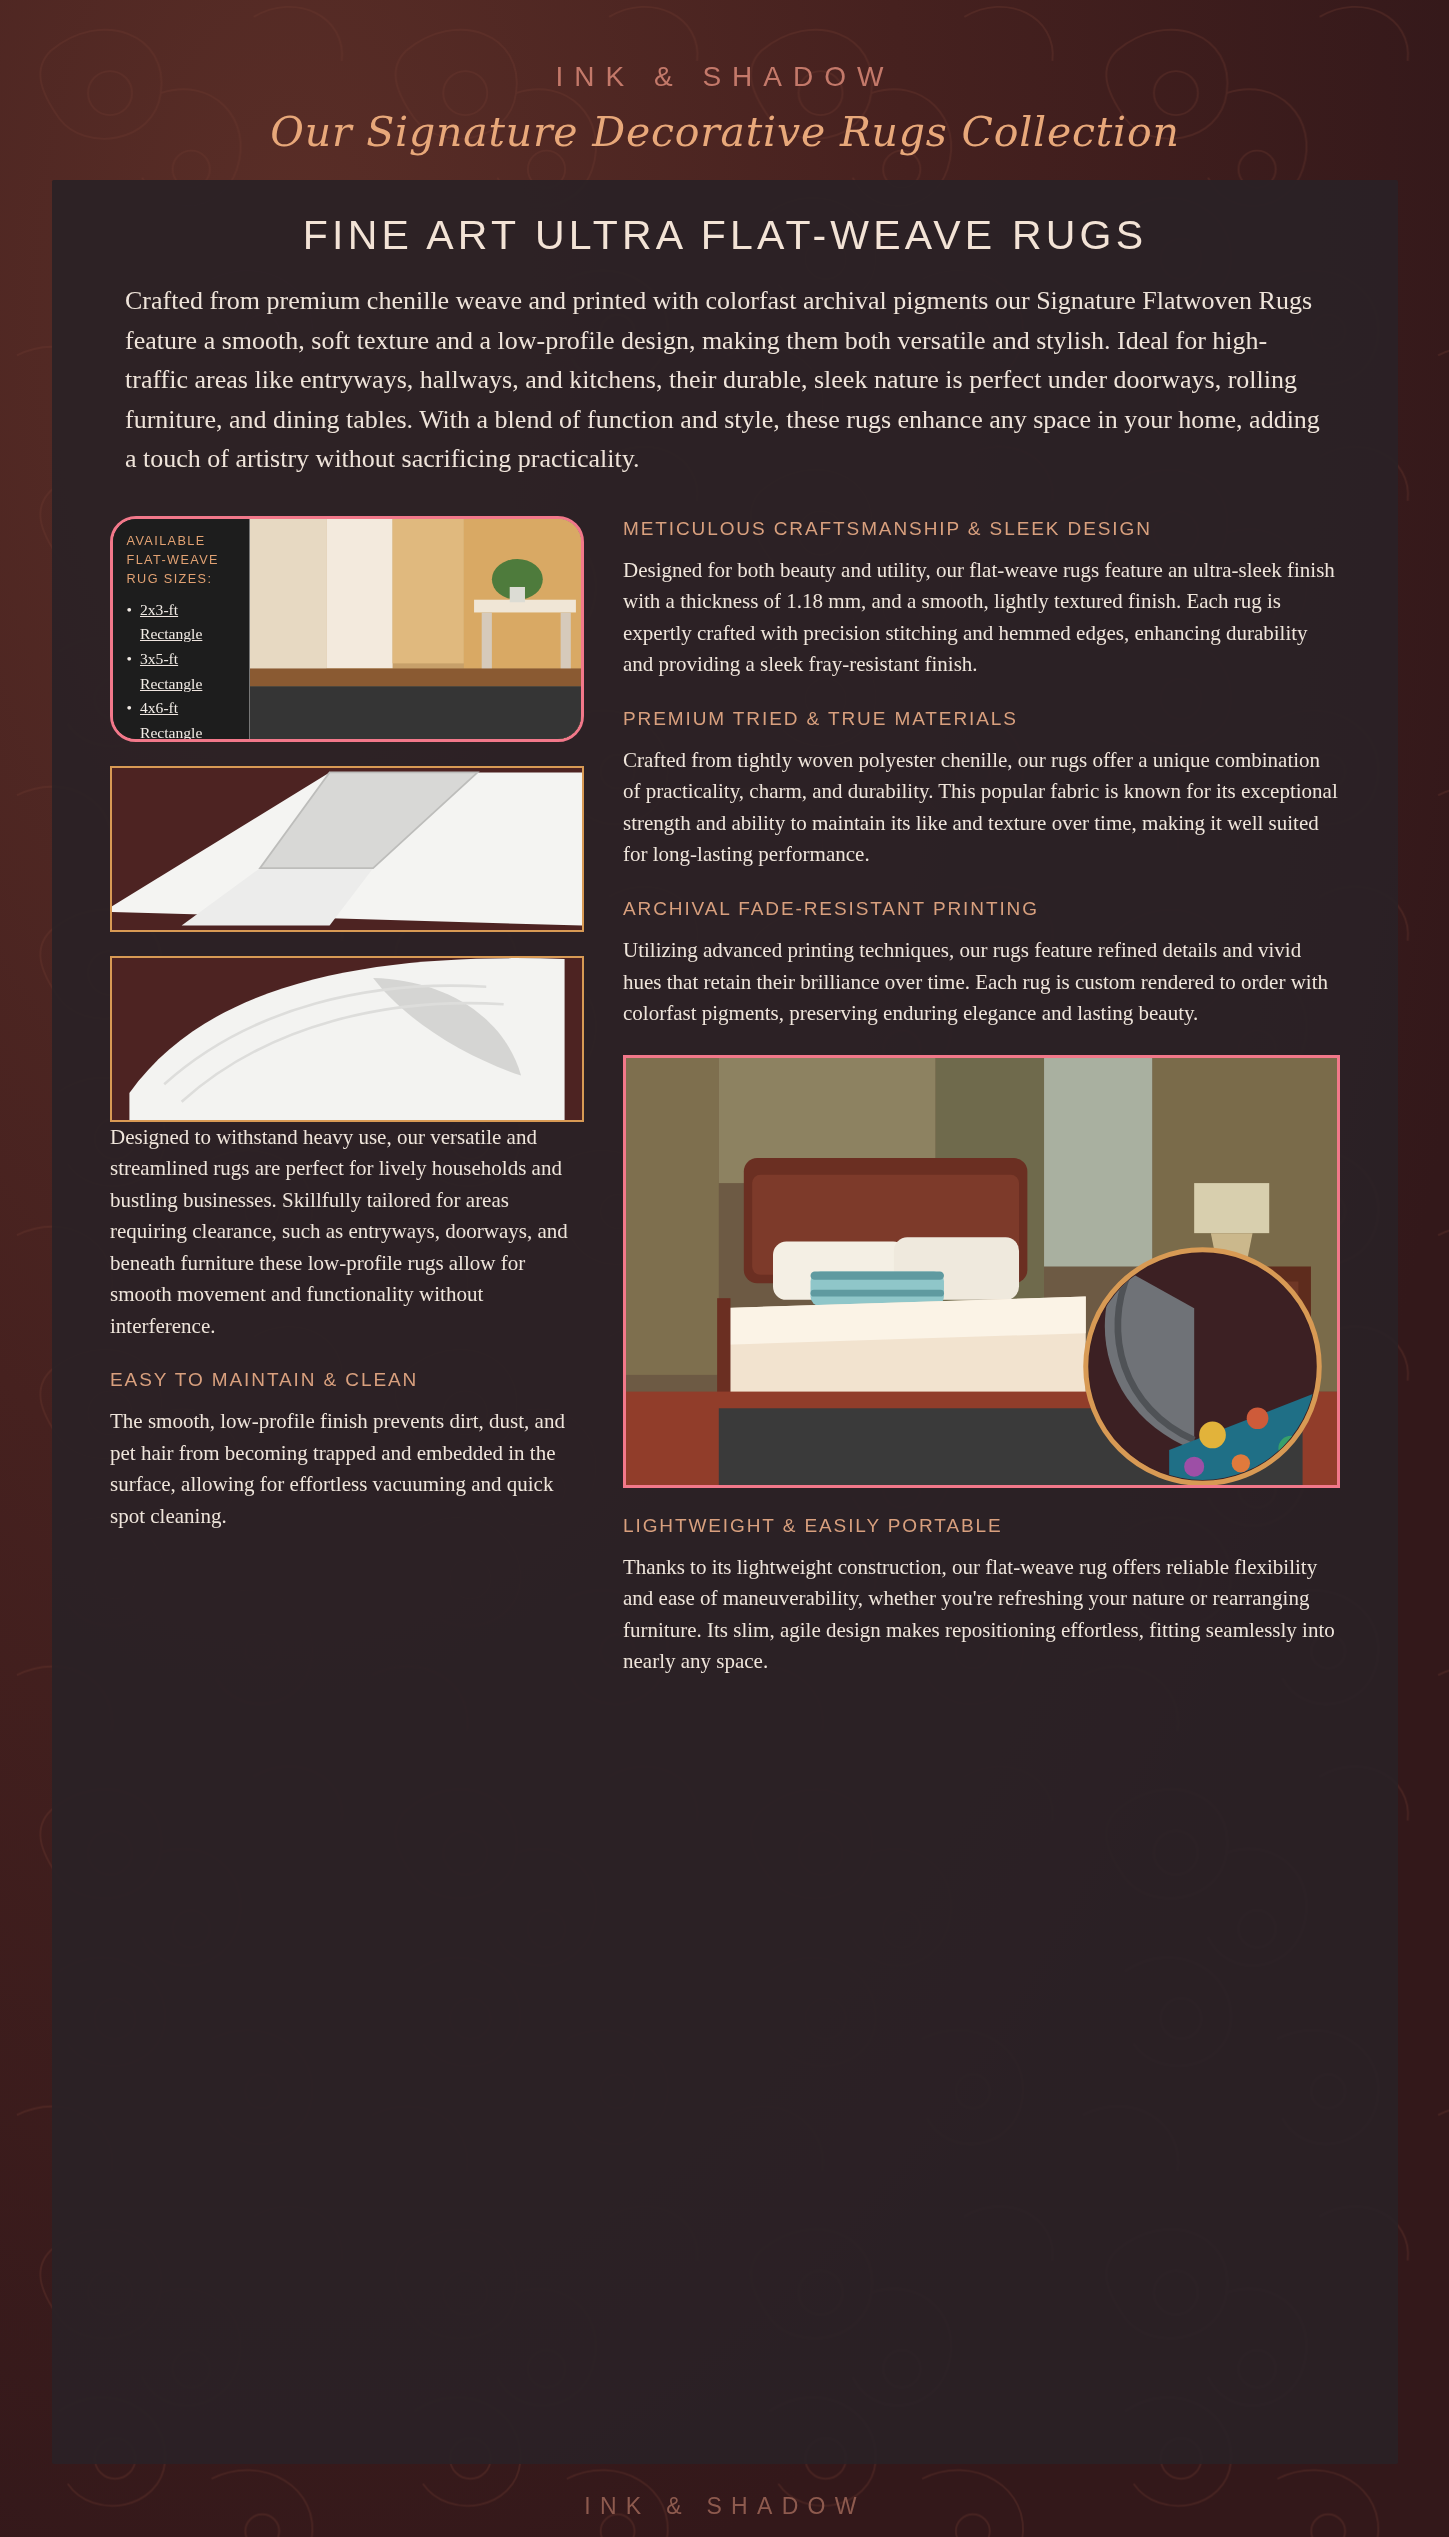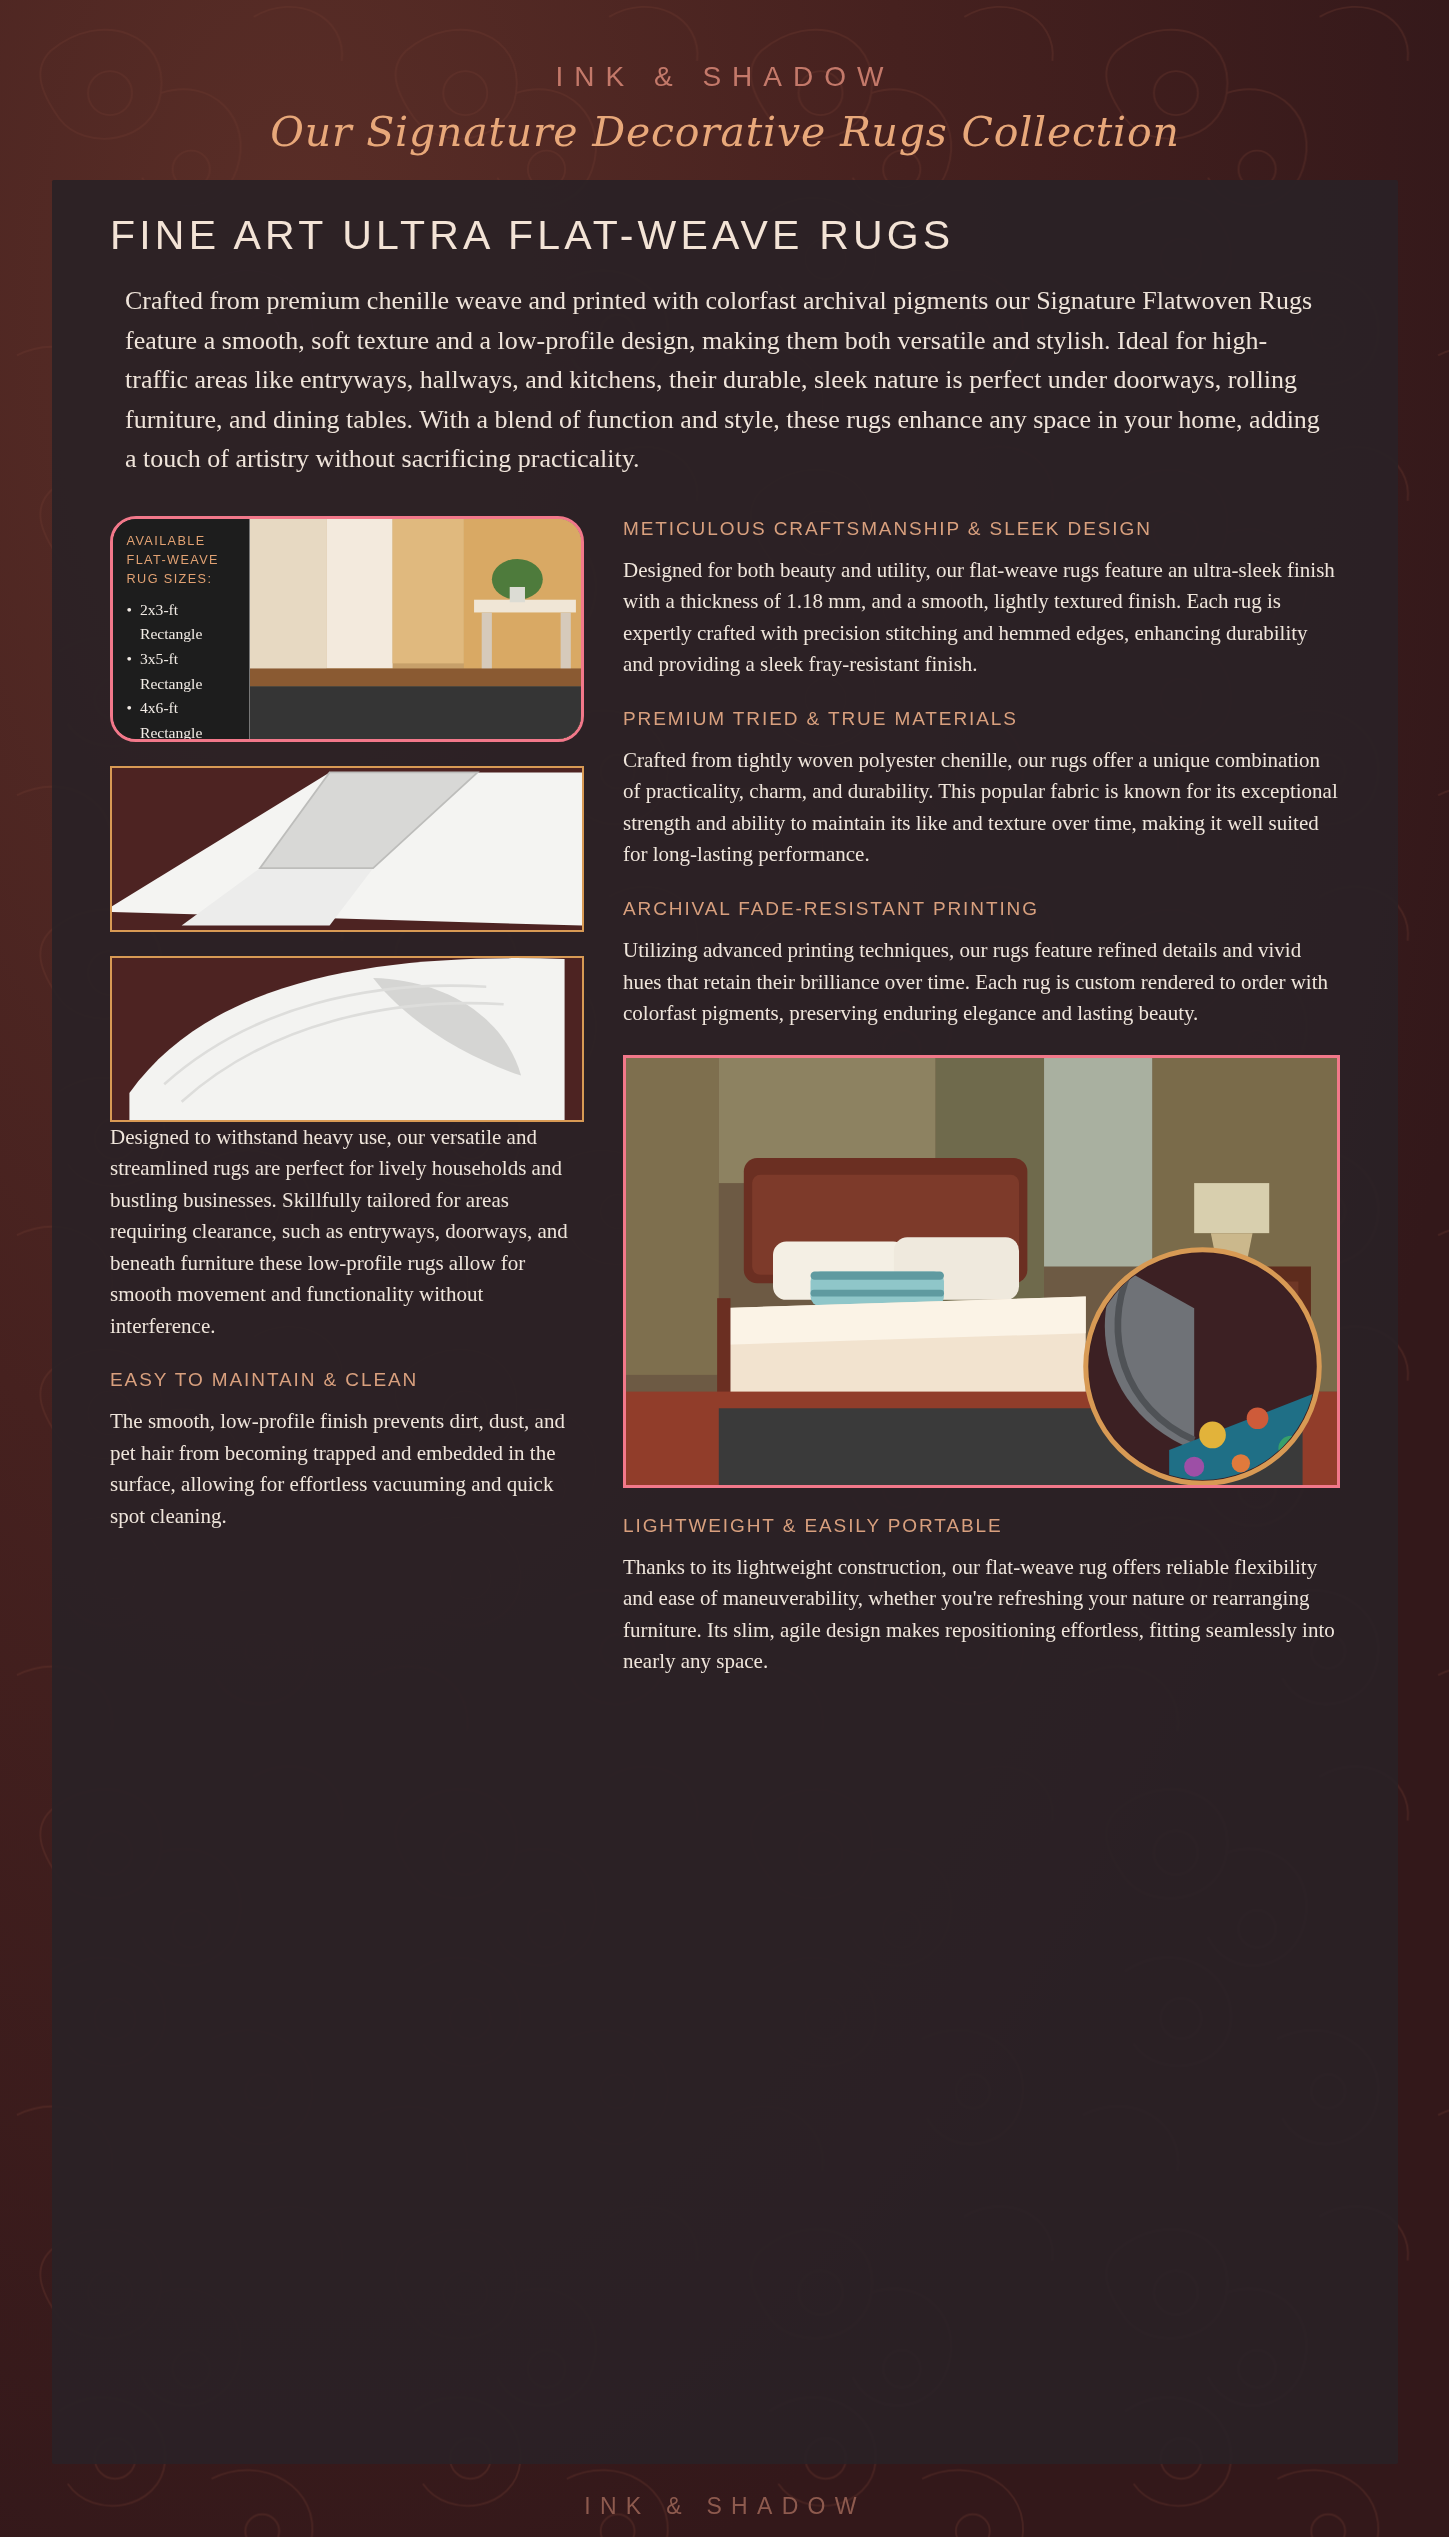--- a/index.html
+++ b/index.html
@@ -58,20 +58,21 @@
   .panel {
     position: relative;
     margin: 24px 52px 0 52px;
     background: rgba(42, 33, 38, 0.93);
     border-radius: 1.7px;
     padding: 32px 58px 46px 58px;
     min-height: 2284px;
   }
 
   h1.title {
+    text-align: center;
     font-family: "Liberation Sans", sans-serif;
     font-weight: 400;
     font-size: 41px;
     letter-spacing: 4.2px;
     color: #f3e3d6;
     margin-bottom: 22px;
   }
 
   .intro {
     font-size: 26px;
@@ -129,21 +130,21 @@
     padding: 13.5px 8.5px 8.5px 13.5px;
   }
   .sizes-card .sz-title {
     font-family: "Liberation Sans", sans-serif;
     font-size: 12.7px;
     letter-spacing: 1.4px;
     color: #e2a273;
     line-height: 1.5;
     margin-bottom: 8.5px;
   }
-  .sizes-card ul { list-style: none; }
+  .sizes-card ul { list-style: none; text-decoration: underline; }
   .sizes-card li {
     font-size: 15.6px;
     color: #f2ece6;
     line-height: 1.58;
     position: relative;
     padding-left: 13.5px;
   }
   .sizes-card li:before {
     content: "\2022";
     position: absolute;

